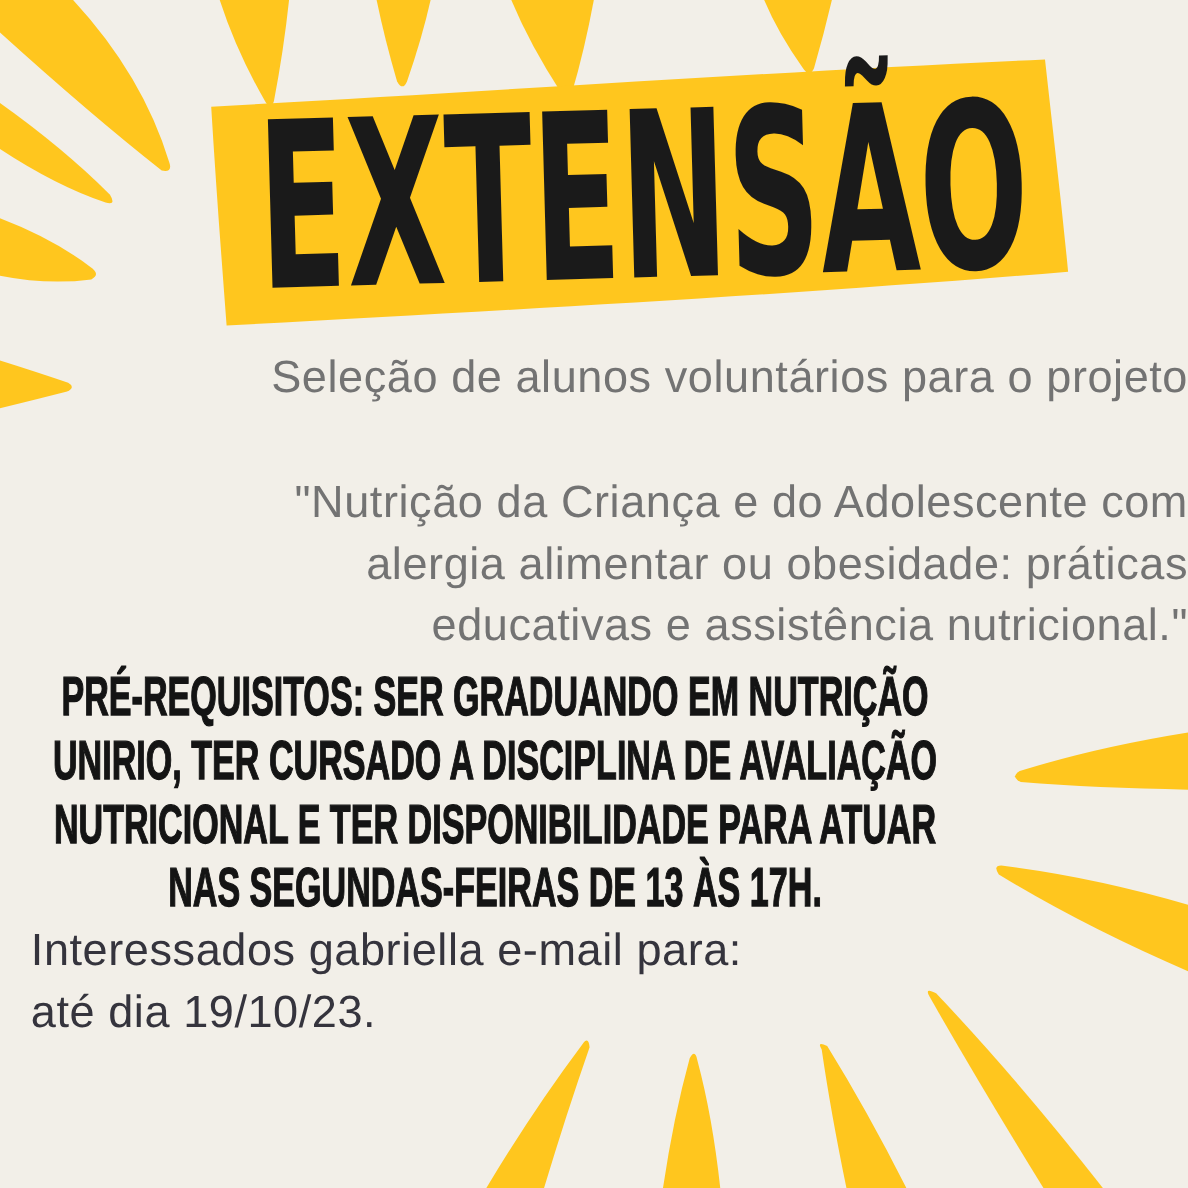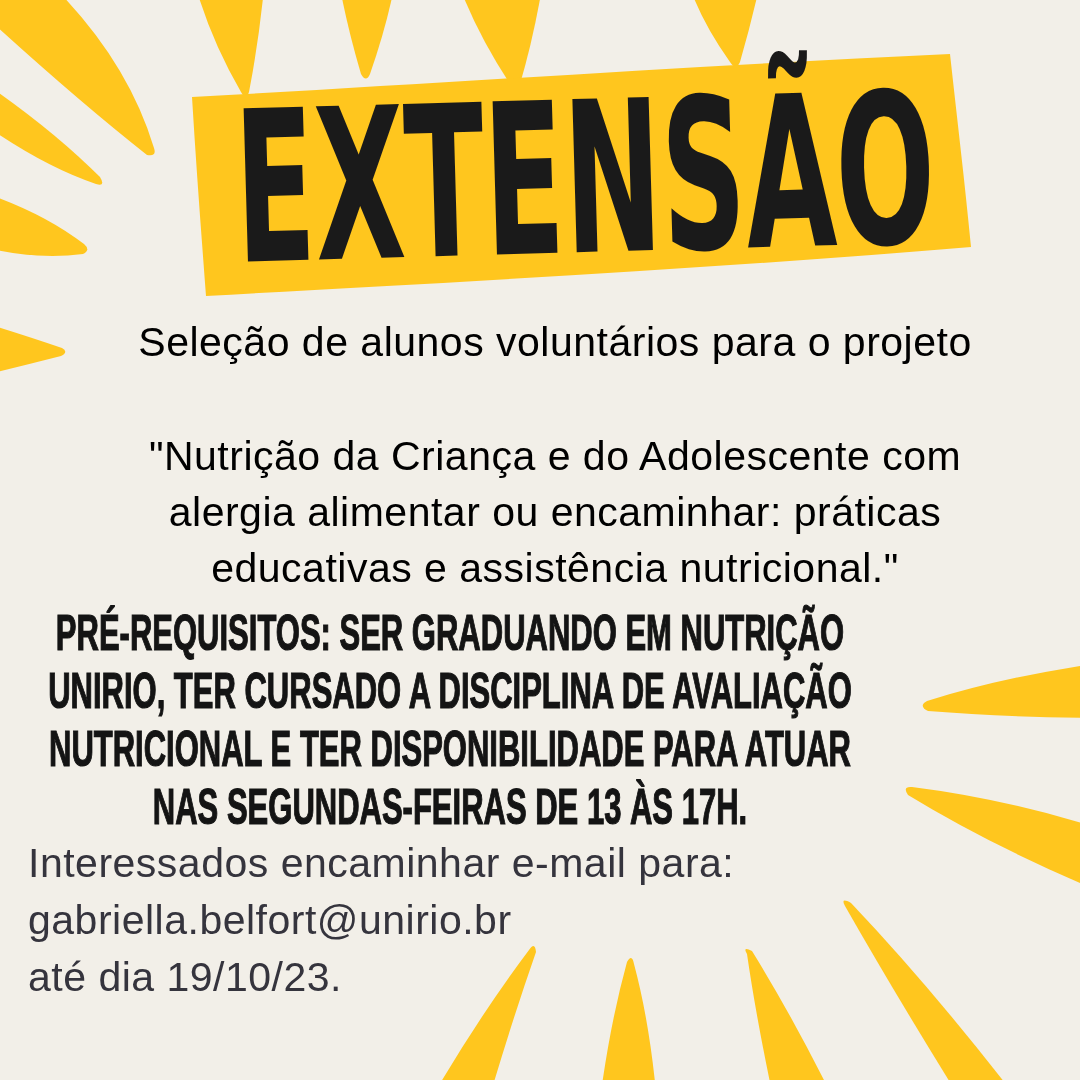--- a/index.html
+++ b/index.html
@@ -12,22 +12,22 @@
   }
   .art{position:absolute;left:0;top:0;width:1080px;height:1080px;}
   .title-text{
     font-family:"DejaVu Sans","Liberation Sans",sans-serif;
     font-weight:bold;
     font-size:210px;
     fill:#1A1A1A;
   }
   .intro,.quote{
     position:absolute;left:30px;width:1050px;
-    text-align:center;
-    color:#000000;
+    text-align:right;
+    color:#737373;
     font-size:41px;
     letter-spacing:0.5px;
   }
   .intro{top:314px;line-height:57px;}
   .quote{top:428px;line-height:56px;}
   .reqs{
     position:absolute;top:604px;left:-450px;width:1800px;
   }
   .req-line{
     text-align:center;
@@ -74,30 +74,29 @@
     <path fill="#FFC61E" d="M 192 97 C 430 84 705 65 950 54 C 957 118 965 184 971 247 C 725 268 425 284 206 296 C 201 230 196 163 192 97 Z"></path>
     <text class="title-text" x="585" y="252" text-anchor="middle" textLength="700" lengthAdjust="spacingAndGlyphs" transform="rotate(-1.6 585 180)">EXTENSÃO</text>
   </svg>
 
   <div class="intro">
     <div class="line">Seleção de alunos voluntários para o projeto</div>
   </div>
 
   <div class="quote">
     <div class="line">"Nutrição da Criança e do Adolescente com</div>
-    <div class="line">alergia alimentar ou encaminhar: práticas</div>
+    <div class="line">alergia alimentar ou obesidade: práticas</div>
     <div class="line">educativas e assistência nutricional."</div>
   </div>
 
   <div class="reqs">
     <div class="req-line">PRÉ-REQUISITOS: SER GRADUANDO EM NUTRIÇÃO</div>
     <div class="req-line">UNIRIO, TER CURSADO A DISCIPLINA DE AVALIAÇÃO</div>
     <div class="req-line">NUTRICIONAL E TER DISPONIBILIDADE PARA ATUAR</div>
     <div class="req-line">NAS SEGUNDAS-FEIRAS DE 13 ÀS 17H.</div>
   </div>
 
   <div class="contact">
-    <div class="line">Interessados encaminhar e-mail para:</div>
-    <div class="line">gabriella.belfort@unirio.br</div>
+    <div class="line">Interessados gabriella e-mail para:</div>
     <div class="line">até dia 19/10/23.</div>
   </div>
 
 </div>
 
 </body></html>

